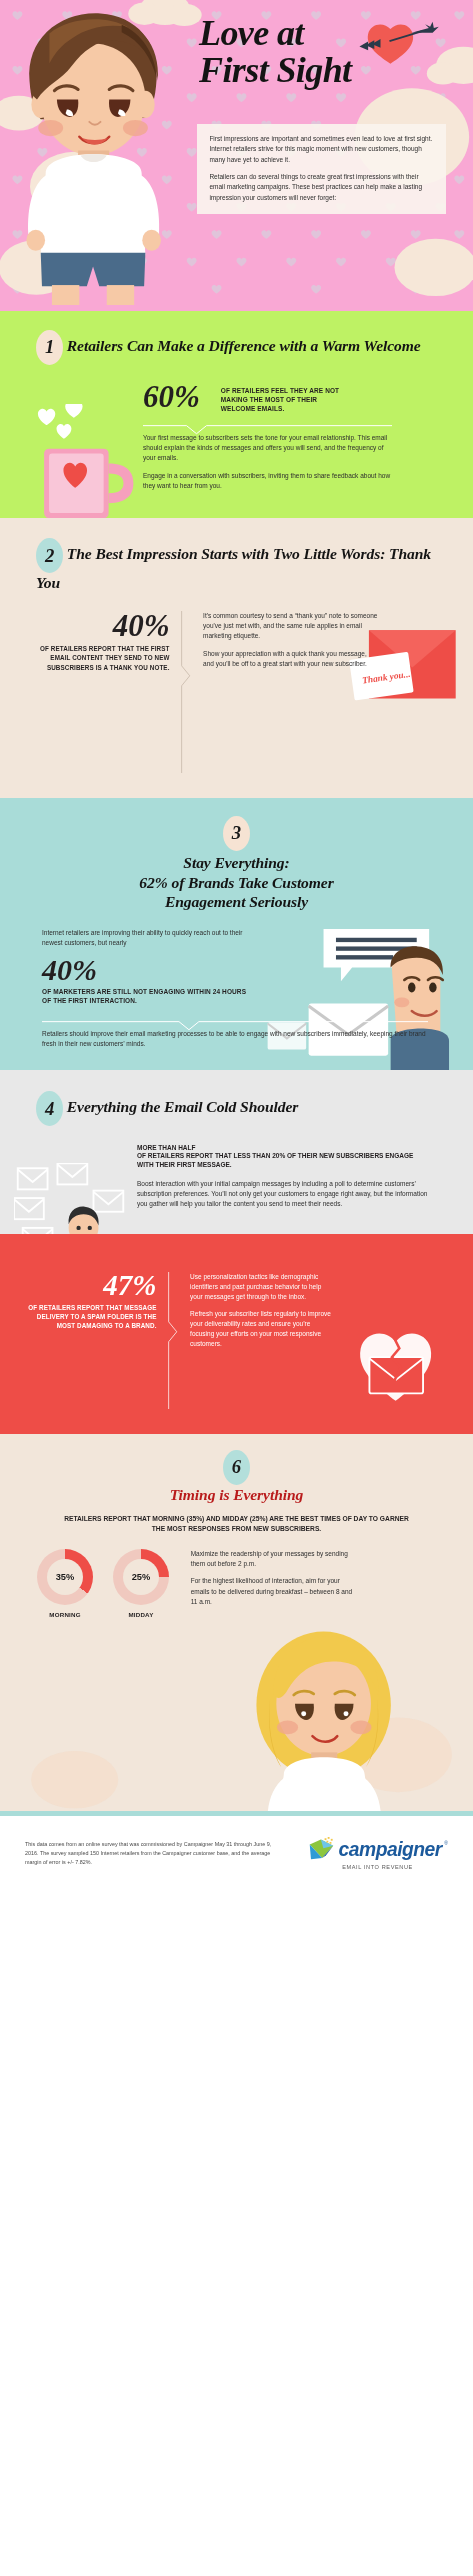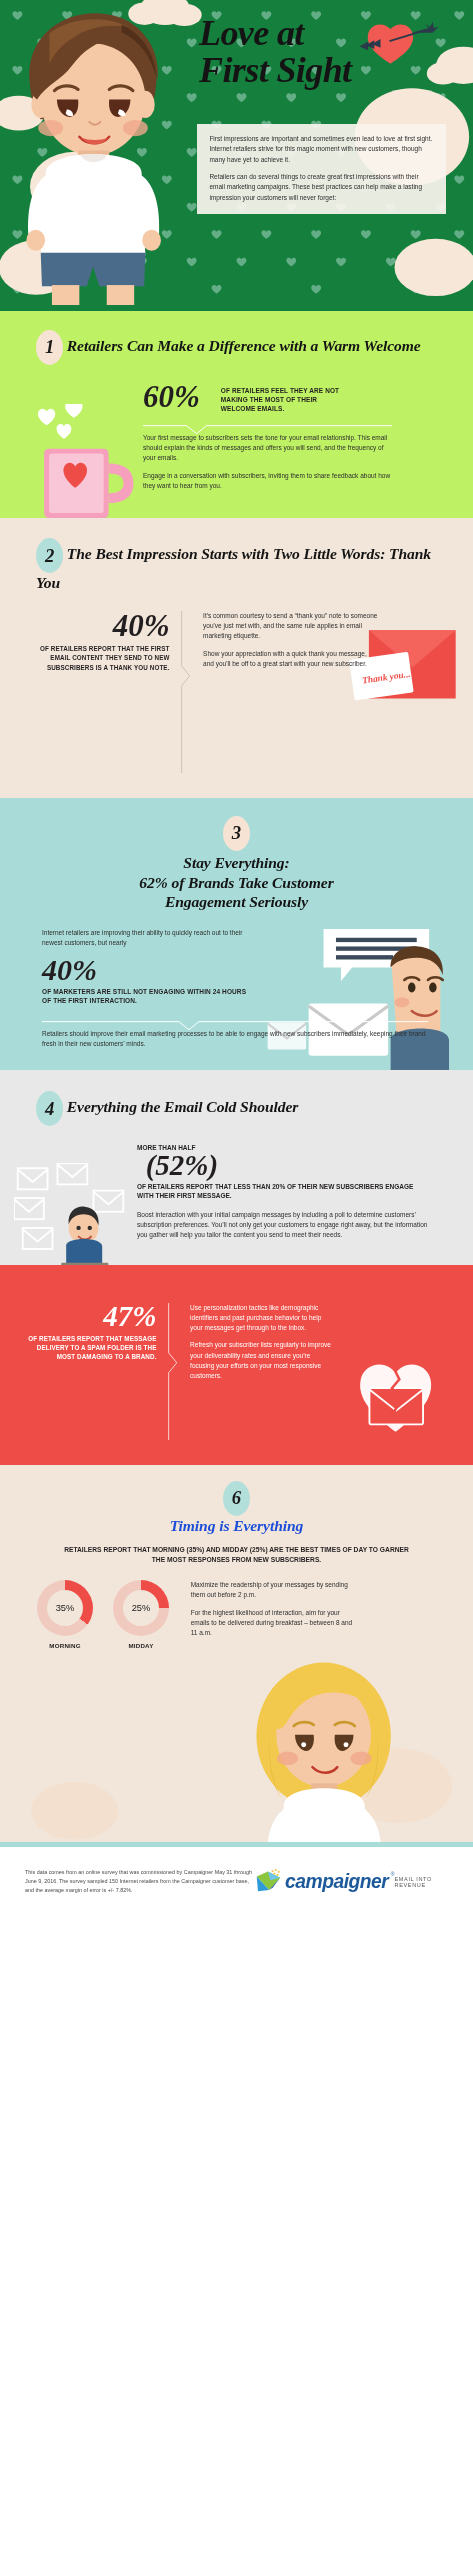--- a/index.html
+++ b/index.html
@@ -48,21 +48,21 @@
   .badge-beige { background: #f6e3d3; }
   .badge-teal  { background: #b3dfdb; }
 
   
   .hr-notch { position: relative; height: 8.7px; }
 
   
   .hero {
     position: relative;
     height: 311px;
-    background: #15803d;
+    background: #f9a8d4;
     overflow: hidden;
   }
   .hearts-bg {
     position: absolute; inset: 0;
     opacity: 0.45;
   }
   .hero-title {
     position: absolute;
     left: 199px; top: 15px;
     font-family: "Liberation Serif", serif;
@@ -144,42 +144,42 @@
   .s5 .stat-num { font-size: 29px; color: #fff; }
   .s5 .stat-lbl { font-size: 6.3px; line-height: 1.45; margin-top: 3.7px; color: #fff; }
   .s5 .right { width: 156px; padding-left: 12.4px; }
   .s5 .right p { color: #fff; }
   .s5 .right p + p { margin-top: 7.5px; }
   .s5 .art { position: absolute; right: 25px; top: 87px; z-index: 2; }
 
   
   .s6 { position: relative; background: #f2e6da; padding: 16px 0 0 0; overflow: hidden; }
   .s6 .center { text-align: center; position: relative; z-index: 3; }
-  .s6 h2 { font-size: 15.6px; color: #1d4ed8; margin-top: 1.2px; }
+  .s6 h2 { font-size: 15.6px; color: #b91c1c; margin-top: 1.2px; }
   .s6 .lead { margin: 10px auto 0 auto; width: 349px; font-size: 6.7px; font-weight: bold;
               text-transform: uppercase; line-height: 1.5; text-align: center; }
   .s6 .charts-row { display: flex; margin: 15px 0 0 35px; gap: 16px; align-items: flex-start; position: relative; z-index: 3; }
   .donut-wrap { text-align: center; width: 60px; }
   .donut { width: 56px; height: 56px; border-radius: 50%; position: relative; margin: 0 auto; }
   .donut .hole {
     position: absolute; left: 50%; top: 50%; transform: translate(-50%,-50%);
     width: 36px; height: 36px; border-radius: 50%; background: #f2e6da;
     display: flex; align-items: center; justify-content: center;
-    font-size: 9.3px; font-weight: normal; color: #1a1a1a;
+    font-size: 9.3px; font-weight: bold; color: #1a1a1a;
   }
   .donut-lbl { margin-top: 6.2px; font-size: 6.2px; font-weight: bold; text-transform: uppercase; letter-spacing: 0.2px; }
   .s6 .tips { width: 165px; margin-left: 3.7px; }
   .s6 .tips p + p { margin-top: 7.5px; }
   .s6 .girl-zone { position: relative; height: 187px; margin-top: 6.2px; }
 
   
   .footer { position: relative; background: #ffffff; padding: 21px 0 16px 0; }
   .footer-inner { display: flex; align-items: center; justify-content: space-between; padding: 0 25px; }
   .footnote { width: 249px; font-size: 5.4px; line-height: 1.65; color: #4a4a4a; }
-  .logo { display: flex; flex-direction: row; align-items: center; }
+  .logo { display: flex; flex-direction: column; align-items: center; }
   .logo-row { display: flex; align-items: center; gap: 2.5px; }
   .logo-text {
     font-family: "Liberation Sans", sans-serif;
     font-weight: bold; font-style: italic; font-size: 19.3px;
     color: #1c5a9c; letter-spacing: -0.5px;
   }
   .logo-reg { font-size: 5px; color: #1c5a9c; align-self: flex-start; margin-top: 2.5px; }
   .logo-tag { font-size: 5.6px; color: #5a5a5a; letter-spacing: 0.6px; margin-top: 0.6px; }
   .teal-strip { height: 5px; background: #a9dcd8; }
 </style>
@@ -517,21 +517,20 @@
       <circle cx="104" cy="104" r="3.5" fill="#2e2e2e"></circle>
       <circle cx="122" cy="104" r="3.5" fill="#2e2e2e"></circle>
       <path d="M104 118 C110 124 120 124 124 118" stroke="#b8533f" stroke-width="3" fill="none" stroke-linecap="round"></path>
       <path d="M84 132 C84 126 98 122 112 122 C128 122 142 126 142 134 L142 162 L84 162 Z" fill="#2f5f8f"></path>
       <rect x="76" y="160" width="76" height="8" rx="2" fill="#8a7f70"></rect>
       <path d="M84 168 L84 206 M144 168 L144 206" stroke="#5d5348" stroke-width="5"></path>
     </svg>
 
     <div class="block">
       <div class="more">MORE THAN HALF</div>
-      <div class="stat-num">(52%)</div>
       <div class="stat-lbl">OF RETAILERS REPORT THAT LESS THAN 20% OF THEIR NEW SUBSCRIBERS ENGAGE WITH THEIR FIRST MESSAGE.</div>
       <div class="copy">
         <p class="body-txt">Boost interaction with your initial campaign messages by including a poll to determine customers’ subscription preferences. You’ll not only get your customers to engage right away, but the information you gather will help you tailor the content you send to meet their needs.</p>
       </div>
     </div>
   </div>
 
   <div class="s5">
 
     <svg class="art" width="106" height="106" viewBox="0 0 170 170">

